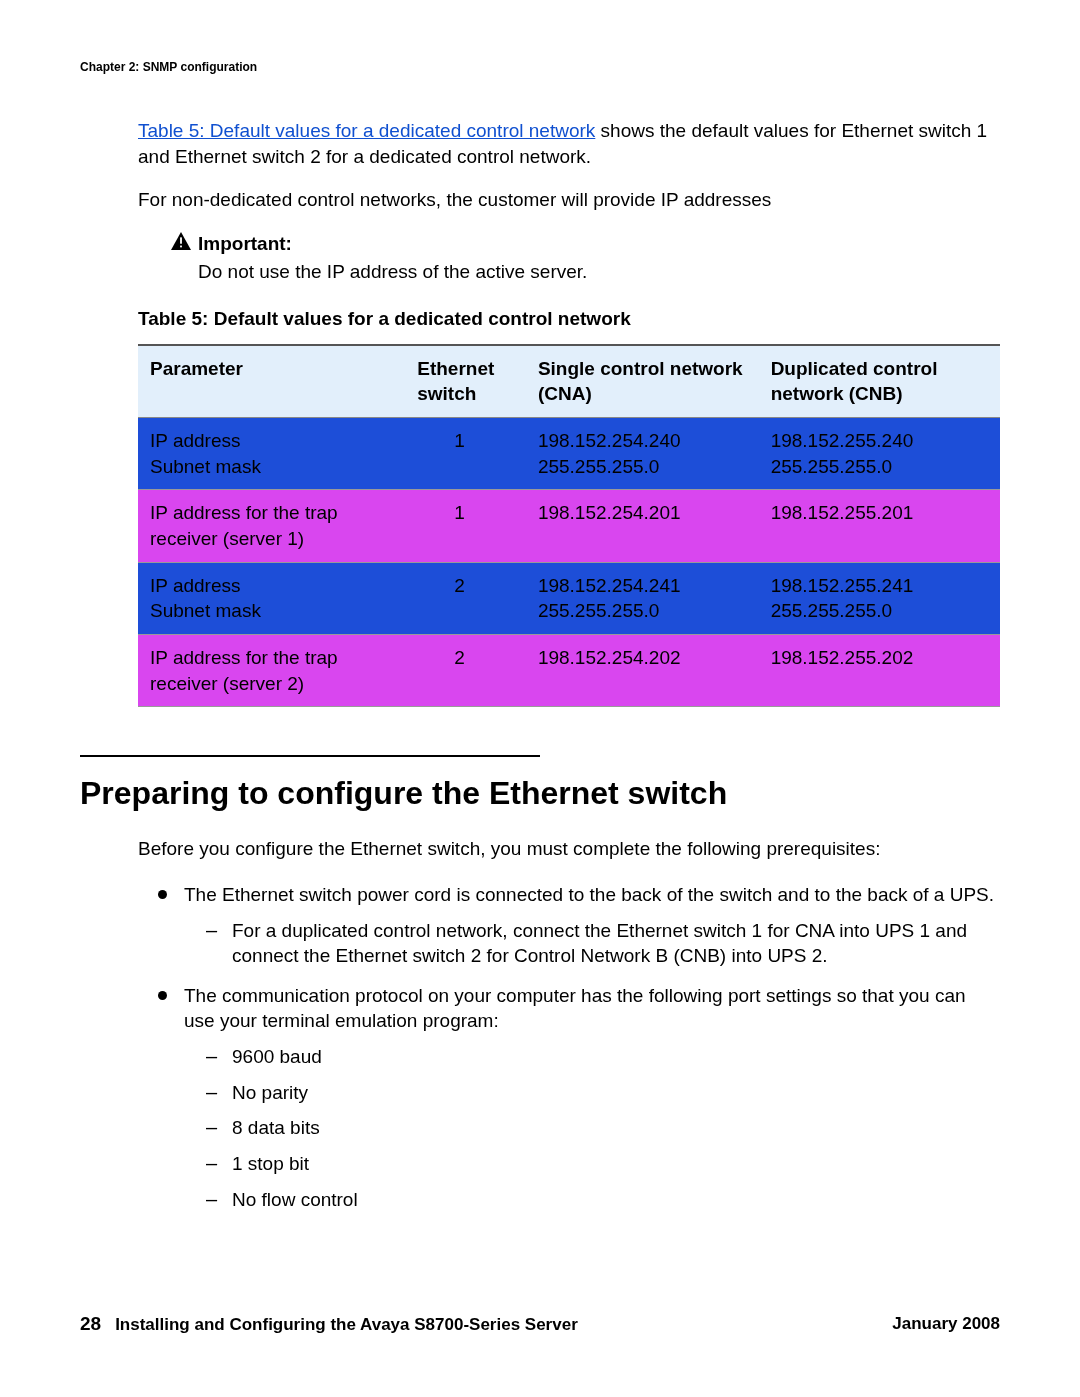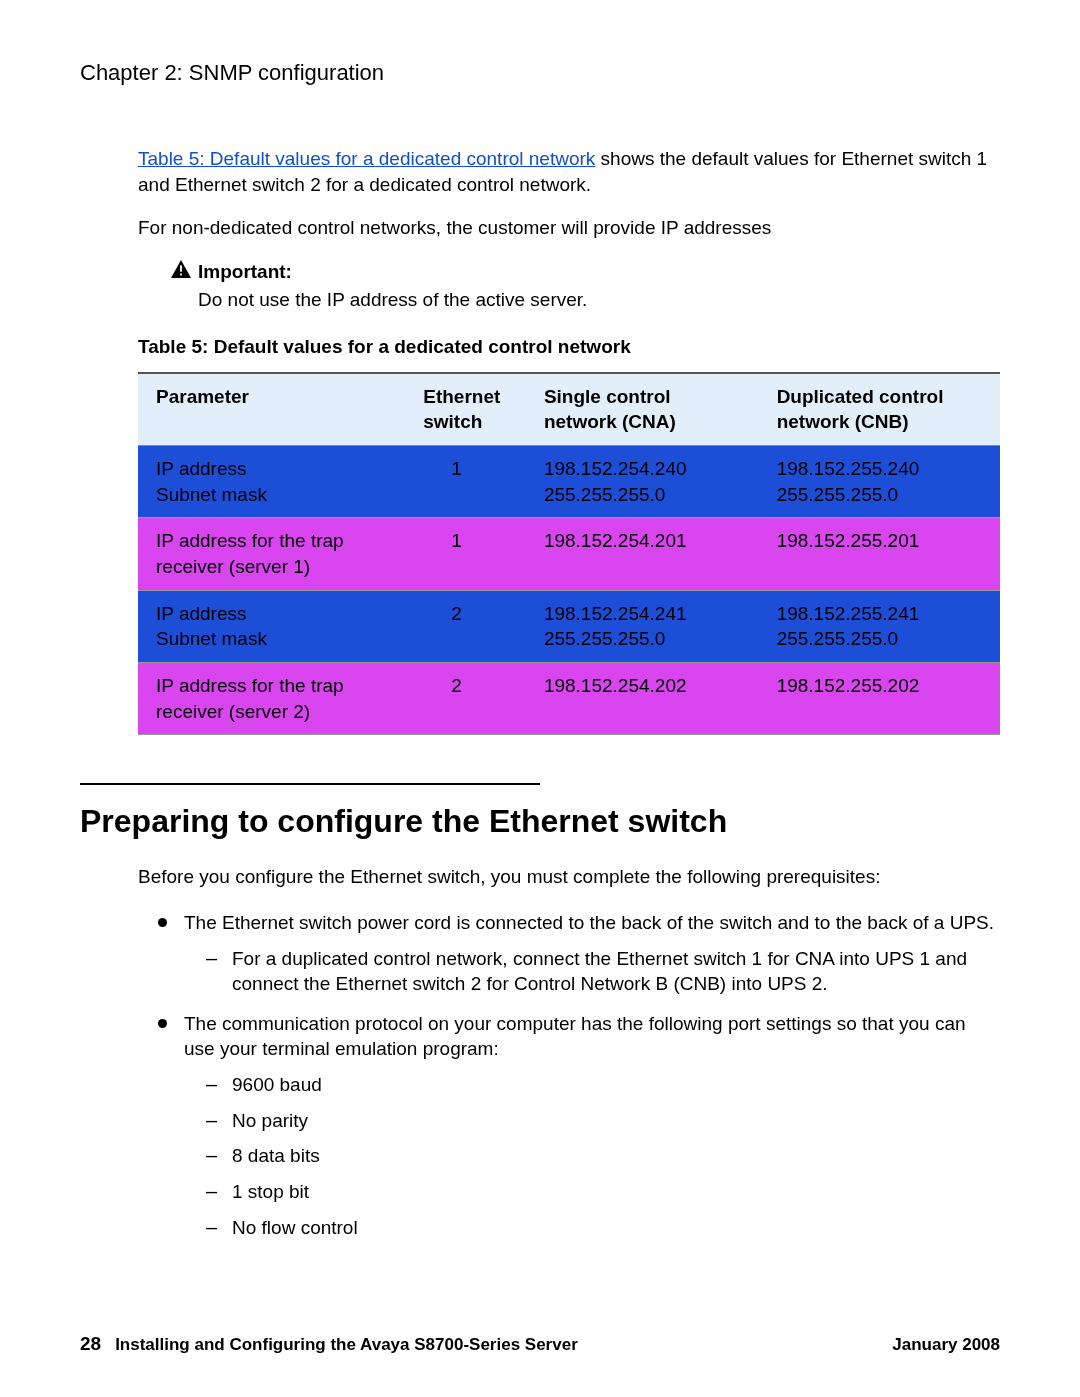--- a/index.html
+++ b/index.html
@@ -6,23 +6,23 @@
   html, body { background: #fff; }
   body {
     width: 1080px;
     height: 1397px;
     font-family: Arial, Helvetica, sans-serif;
     color: #000;
     position: relative;
     padding: 60px 80px 0 80px;
   }
   .chapter-header {
-    font-weight: normal;
-    font-size: 22px;
-    margin-bottom: 60px;
+    font-weight: bold;
+    font-size: 12px;
+    margin-bottom: 44px;
   }
   .body-block {
     margin-left: 58px;
     font-size: 19px;
     line-height: 1.35;
   }
   .para { margin-bottom: 18px; }
   a.table-link { color: #1050d0; text-decoration: underline; }
   .important-block {
     margin: 8px 0 22px 60px;
@@ -43,21 +43,21 @@
     font-size: 19px;
   }
   table.data {
     width: 100%;
     border-collapse: collapse;
     font-size: 19px;
   }
   table.data th, table.data td {
     text-align: left;
     vertical-align: top;
-    padding: 10px 18px;
+    padding: 10px 12px;
   }
   table.data thead tr { background: #e2effb; }
   table.data thead th {
     font-weight: bold;
     border-top: 2px solid #555;
     border-bottom: 1px solid #888;
   }
   table.data tbody tr.odd { background: #1d4ed8; }
   table.data tbody tr.even { background: #d946ef; }
   table.data tbody td { border-bottom: 1px solid #999; }
@@ -97,24 +97,24 @@
   ul.dashes > li::before {
     content: "–";
     position: absolute;
     left: 0; top: 0;
     font-size: 20px;
     line-height: 1.2;
   }
   .footer {
     position: absolute;
     left: 80px; right: 80px;
-    bottom: 42px;
+    bottom: 62px;
     display: flex;
     justify-content: space-between;
-    align-items: flex-end;
+    align-items: center;
     font-size: 17px;
   }
   .footer .left { font-weight: bold; display: flex; gap: 14px; align-items: baseline; }
   .footer .page-num { font-size: 19px; }
   .footer .right { font-weight: bold; }
   .multiline { white-space: pre-line; }
 </style>
 </head>
 <body>
 

